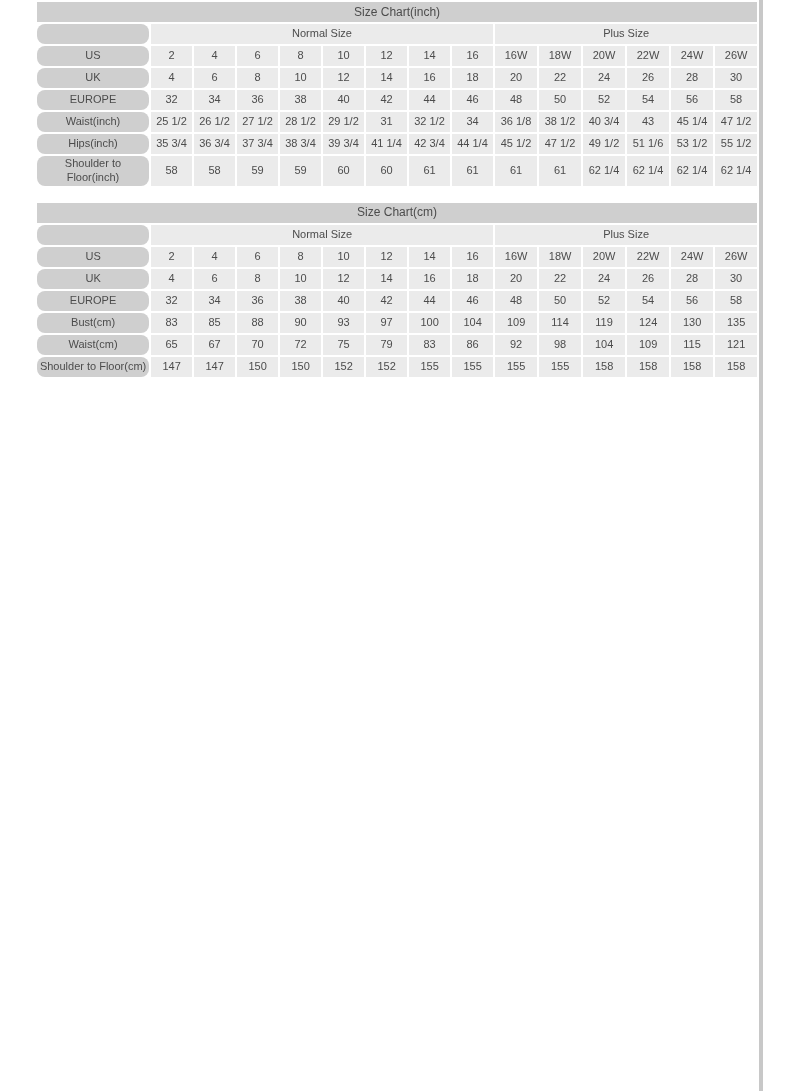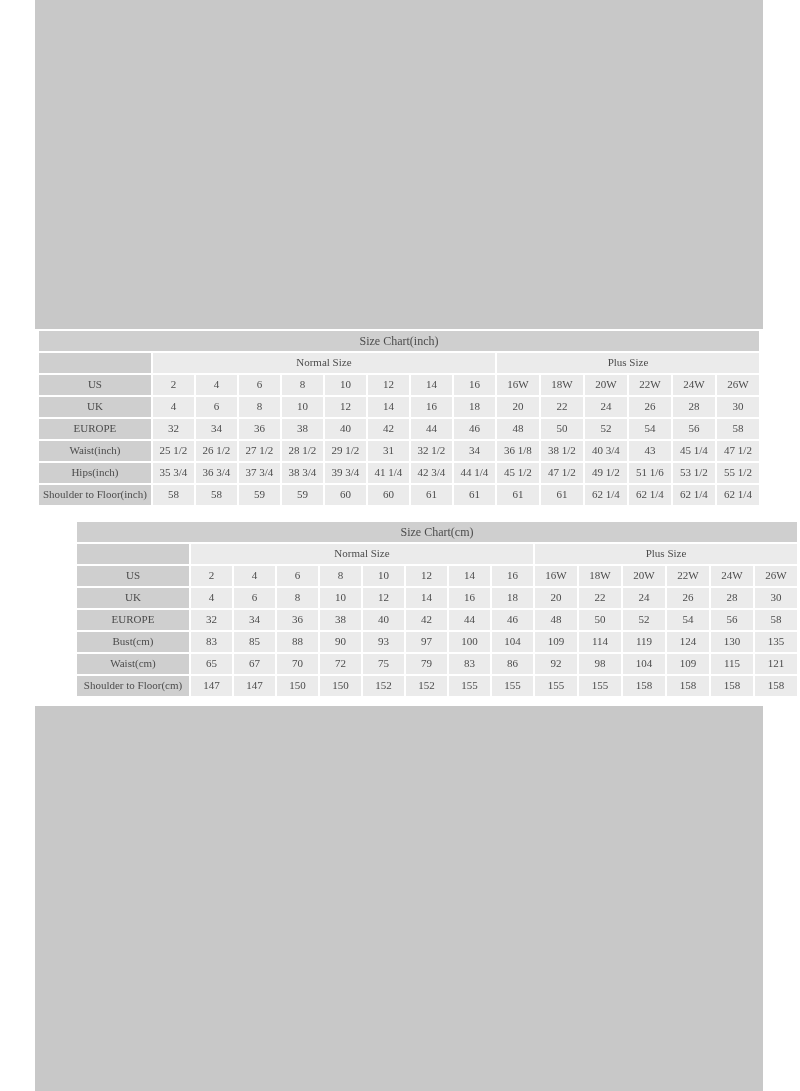--- a/index.html
+++ b/index.html
@@ -9,60 +9,60 @@
   }
   body {
     width: 800px;
     font-family: "Liberation Sans", sans-serif;
   }
   .canvas {
     width: 728px;
     height: 1091px;
     margin-left: 35px;
     display: flex;
-    flex-direction: column;
+    flex-direction: row;
     background: #ffffff;
-    font-family: Liberation Serif, serif;
   }
   .gray-panel {
     background: var(--panel-color, #c8c8c8);
   }
   .gray-panel.top { height: 329px; flex: none; }
   .gray-panel.bottom { flex: 1; }
   .white-band {
     background: #ffffff;
     padding-bottom: 8px;
   }
   table.size-chart {
     width: 724px;
     margin: 0 auto 13px auto;
     border-collapse: separate;
     border-spacing: 2px;
     table-layout: fixed;
     font-size: 11px;
     color: var(--text-color, #4c4c4c);
   }
-  table.size-chart:last-child { margin-bottom: 0; margin-left: 40px; }
+  table.size-chart:last-child { margin-bottom: 0; }
   col.col-label  { width: 112px; }
   col.col-normal { width: 41px; }
   col.col-plus   { width: 42px; }
   table.size-chart td {
     text-align: center;
     vertical-align: middle;
     padding: 1px 2px;
     height: 18px;
     line-height: 1.25;
   }
   .title-cell {
     background: var(--header-color, #cfcfcf);
     font-size: 12px;
   }
   .corner-cell,
   .label-cell {
     background: var(--header-color, #cfcfcf);
+    border-radius: 8px;
   }
   .group-cell,
   .value-cell {
     background: var(--cell-color, #ebebeb);
   }
 </style>
 </head>
 <body>
 
 <div class="canvas">

